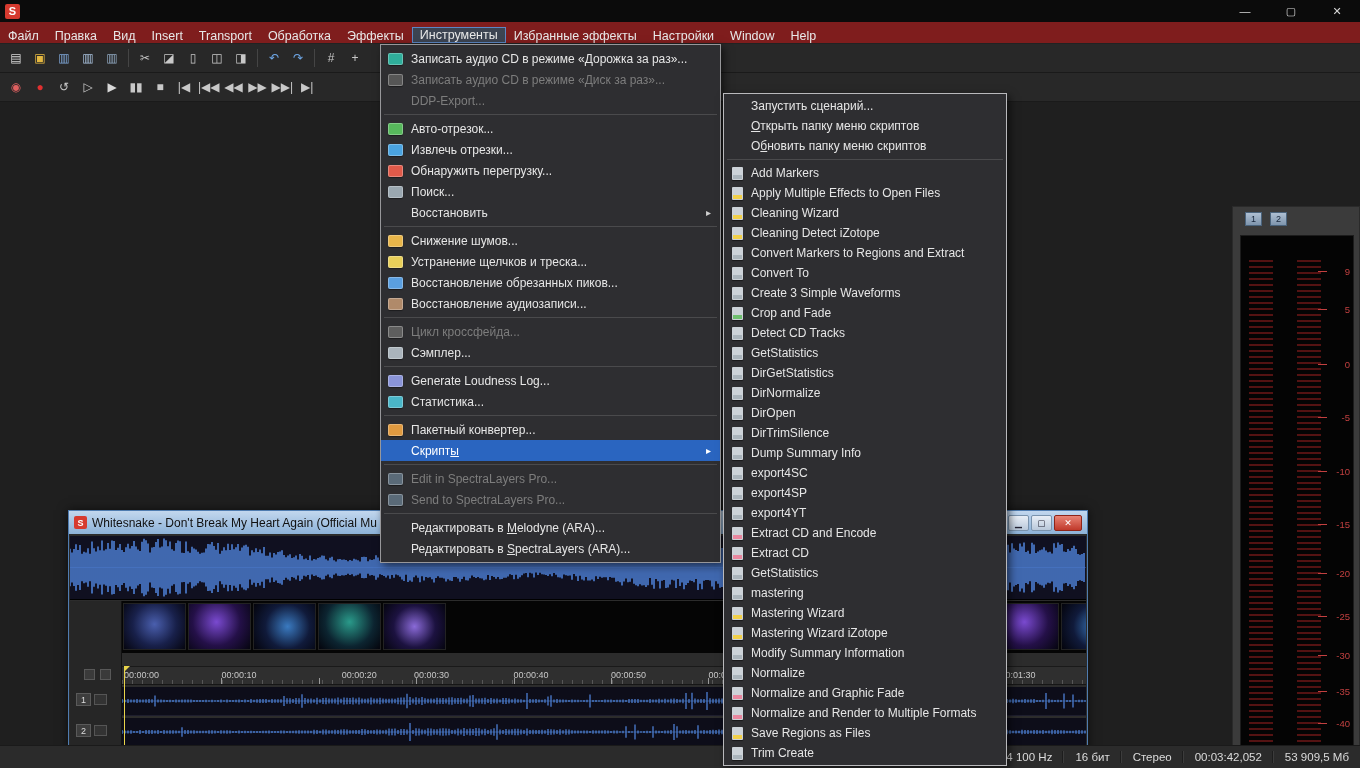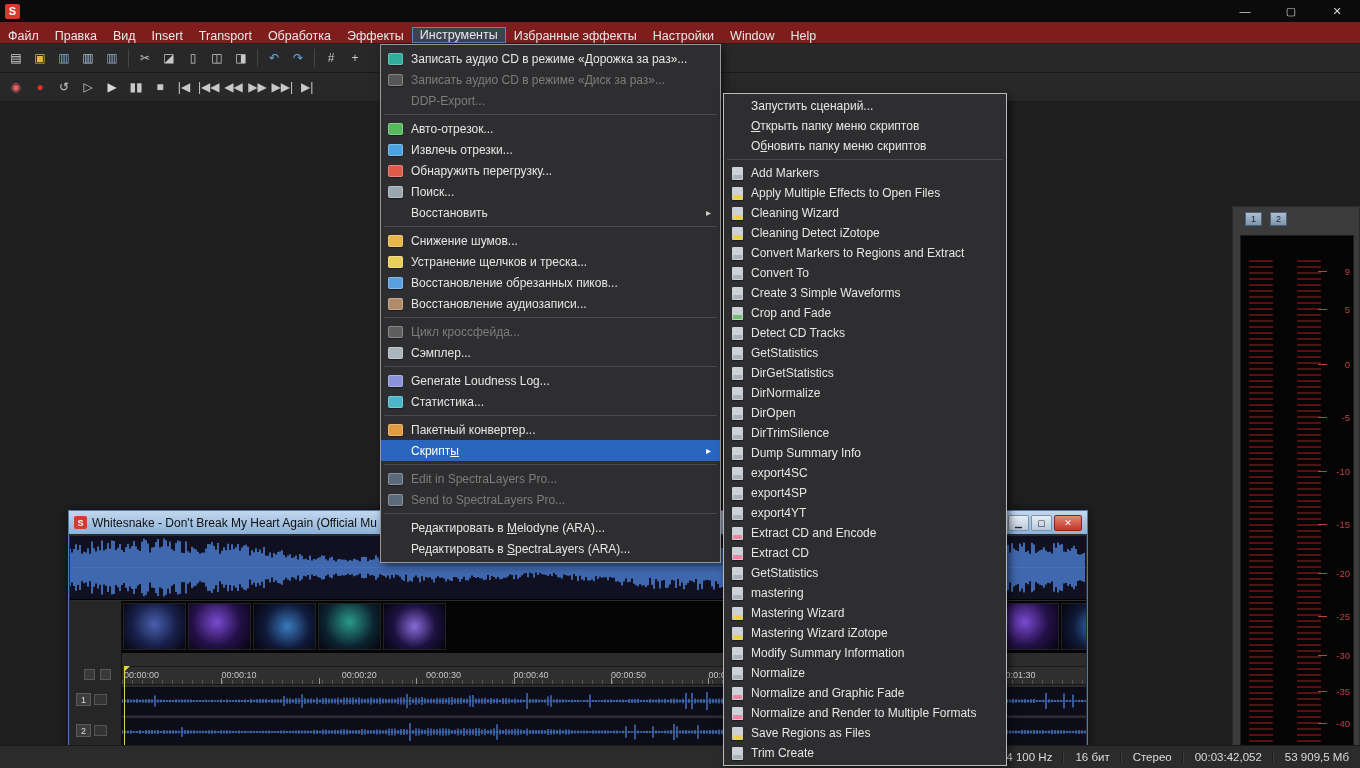--- a/index.html
+++ b/index.html
@@ -222,21 +222,21 @@
         </div>
 
       <div class="ruler">
           <div class="ruler-minor"></div>
           <span class="ruler-label" style="left: 2px;">00:00:00</span>
           <span class="ruler-tick" style="left: 2px;"></span>
           <span class="ruler-label" style="left: 99.4px;">00:00:10</span>
           <span class="ruler-tick" style="left: 99.4px;"></span>
           <span class="ruler-label" style="left: 196.8px; padding-left: 23px;">00:00:20</span>
           <span class="ruler-tick" style="left: 196.8px;"></span>
-          <span class="ruler-label" style="left: 304px;">00:00:30</span>
+          <span class="ruler-label" style="left: 292px;">00:00:30</span>
           <span class="ruler-tick" style="left: 294.2px;"></span>
           <span class="ruler-label" style="left: 391.6px;">00:00:40</span>
           <span class="ruler-tick" style="left: 391.6px;"></span>
           <span class="ruler-label" style="left: 489px;">00:00:50</span>
           <span class="ruler-tick" style="left: 489px;"></span>
           <span class="ruler-label" style="left: 586.4px;">00:01:00</span>
           <span class="ruler-tick" style="left: 586.4px;"></span>
           <span class="ruler-label" style="left: 683.8px;">00:01:10</span>
           <span class="ruler-tick" style="left: 683.8px;"></span>
           <span class="ruler-label" style="left: 781.2px;">00:01:20</span>

